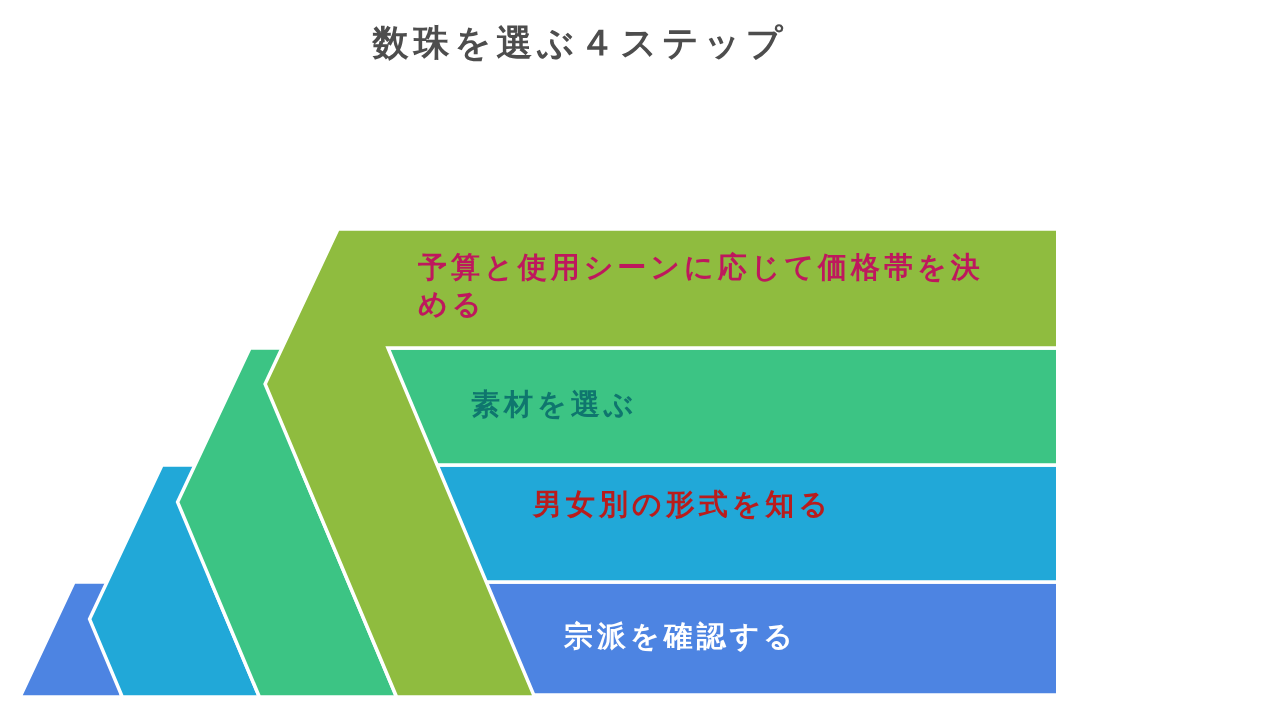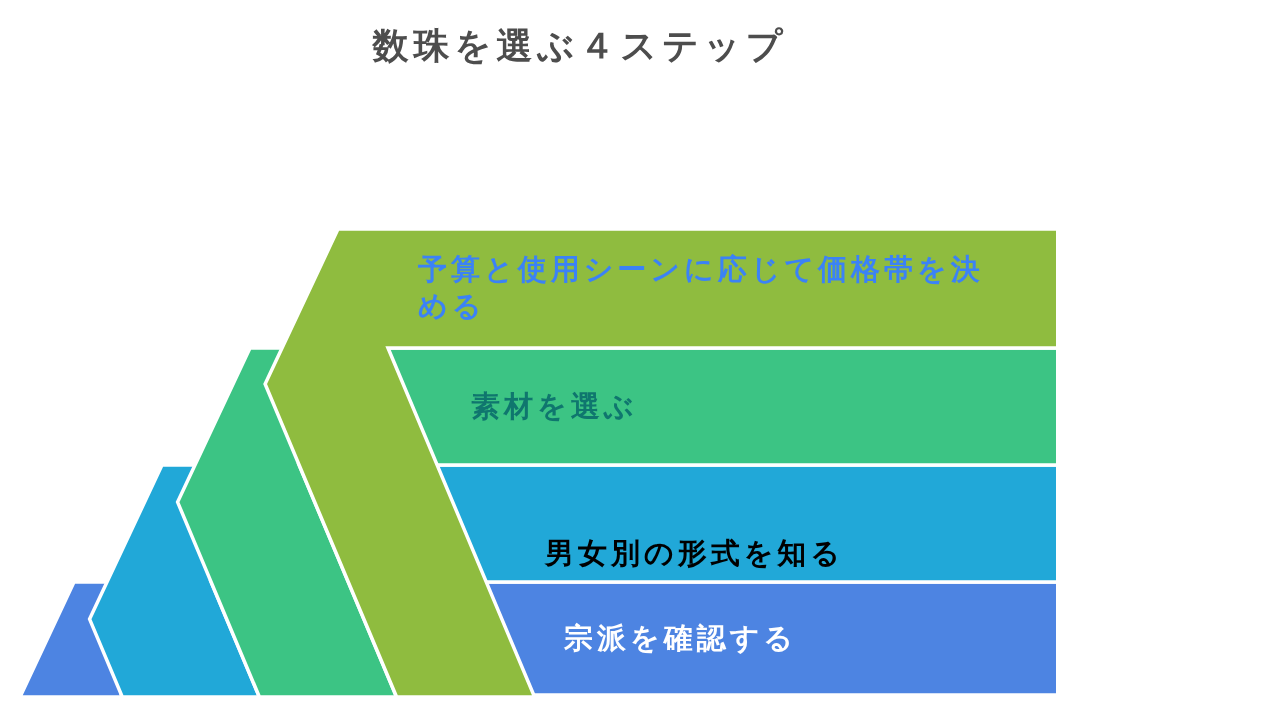--- a/index.html
+++ b/index.html
@@ -1,18 +1,18 @@
 <!DOCTYPE html>
 <html><head>
 <meta charset="utf-8">
 <style>
   html,body{margin:0;padding:0;background:#fff;}
   .stage{
     position:relative;width:1056px;height:702px;background:#ffffff;overflow:hidden;
-    font-family:Liberation Sans, sans-serif;
+    font-family:Liberation Mono, monospace;
   }
   .title{
     position:absolute;top:24px;left:0;width:1160px;text-align:center;
     font-size:36px;font-weight:700;letter-spacing:5px;line-height:1.2;
   }
   .diagram-svg{position:absolute;left:0;top:0;width:1264px;height:702px;}
   .step-label{
     position:absolute;transform:translateY(-50%);
     font-size:29px;font-weight:700;letter-spacing:4px;line-height:1.31;
   }
@@ -24,17 +24,17 @@
 <div class="stage" style="background: rgb(255, 255, 255);">
   <div class="title" style="color: rgb(77, 77, 77);">数珠を選ぶ４ステップ</div>
 
   <svg id="diagram" class="diagram-svg" viewBox="0 0 1264 702">
       <polygon points="74.0,582.0 1138.0,582.0 1138.0,695.0 121.5,695.0 122.3,697.0 20.0,697.0" fill="#4d84e2" stroke="#ffffff" stroke-width="3.5" stroke-linejoin="miter"></polygon>
       <polygon points="162.0,465.0 1138.0,465.0 1138.0,582.0 211.1,582.0 259.4,697.0 122.3,697.0 89.6,619.1" fill="#21a8d8" stroke="#ffffff" stroke-width="3.5" stroke-linejoin="miter"></polygon>
       <polygon points="250.0,348.0 1138.0,348.0 1138.0,465.0 299.1,465.0 396.6,697.0 259.4,697.0 177.6,502.1" fill="#3cc484" stroke="#ffffff" stroke-width="3.5" stroke-linejoin="miter"></polygon>
       <polygon points="338.0,229.0 1138.0,229.0 1138.0,348.0 388.0,348.0 534.6,697.0 396.6,697.0 265.1,384.0" fill="#8fbc3f" stroke="#ffffff" stroke-width="3.5" stroke-linejoin="miter"></polygon>
     </svg>
 
-  <div class="step-label wrap" id="label-0" style="left: 418px; top: 288.5px; color: #3b82f6;">予算と使用シーンに応じて価格帯を決める</div>
+  <div class="step-label wrap" id="label-0" style="left: 418px; top: 288.5px; color: #be185d;">予算と使用シーンに応じて価格帯を決める</div>
   <div class="step-label" id="label-1" style="left: 471px; top: 406.5px; color: #0f766e;">素材を選ぶ</div>
-  <div class="step-label" id="label-2" style="left: 533px; top: 554px; color: #000000; margin-left: 12px;">男女別の形式を知る</div>
+  <div class="step-label" id="label-2" style="left: 533px; top: 507px; color: #b91c1c;">男女別の形式を知る</div>
   <div class="step-label" id="label-3" style="left: 564px; top: 638.5px; color: rgb(255, 255, 255);">宗派を確認する</div>
 </div>
 
 </body></html>

